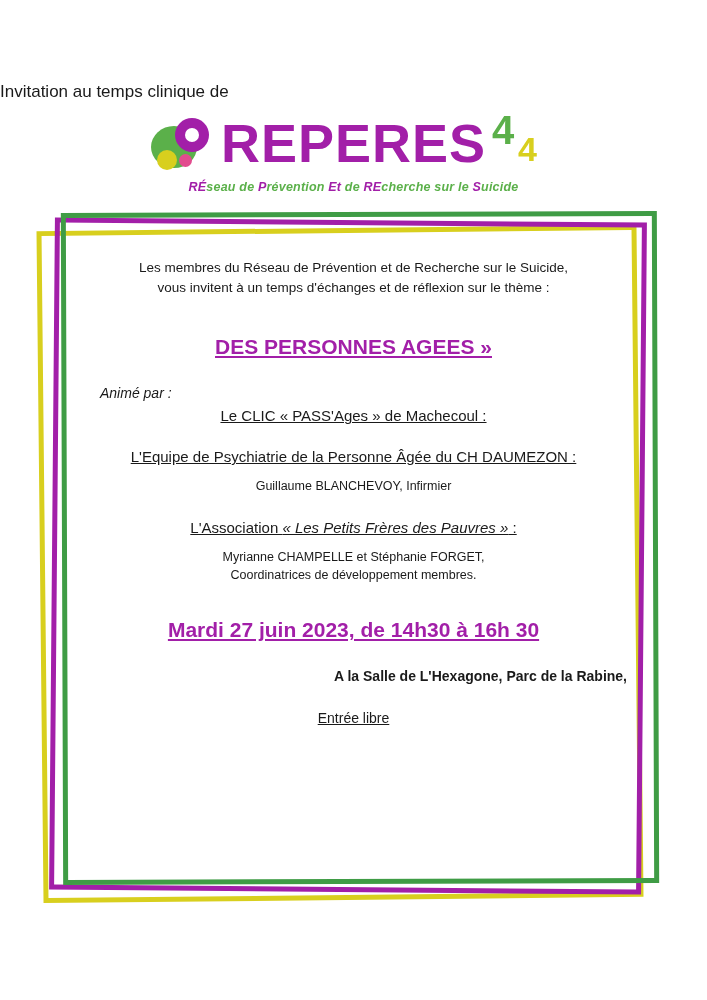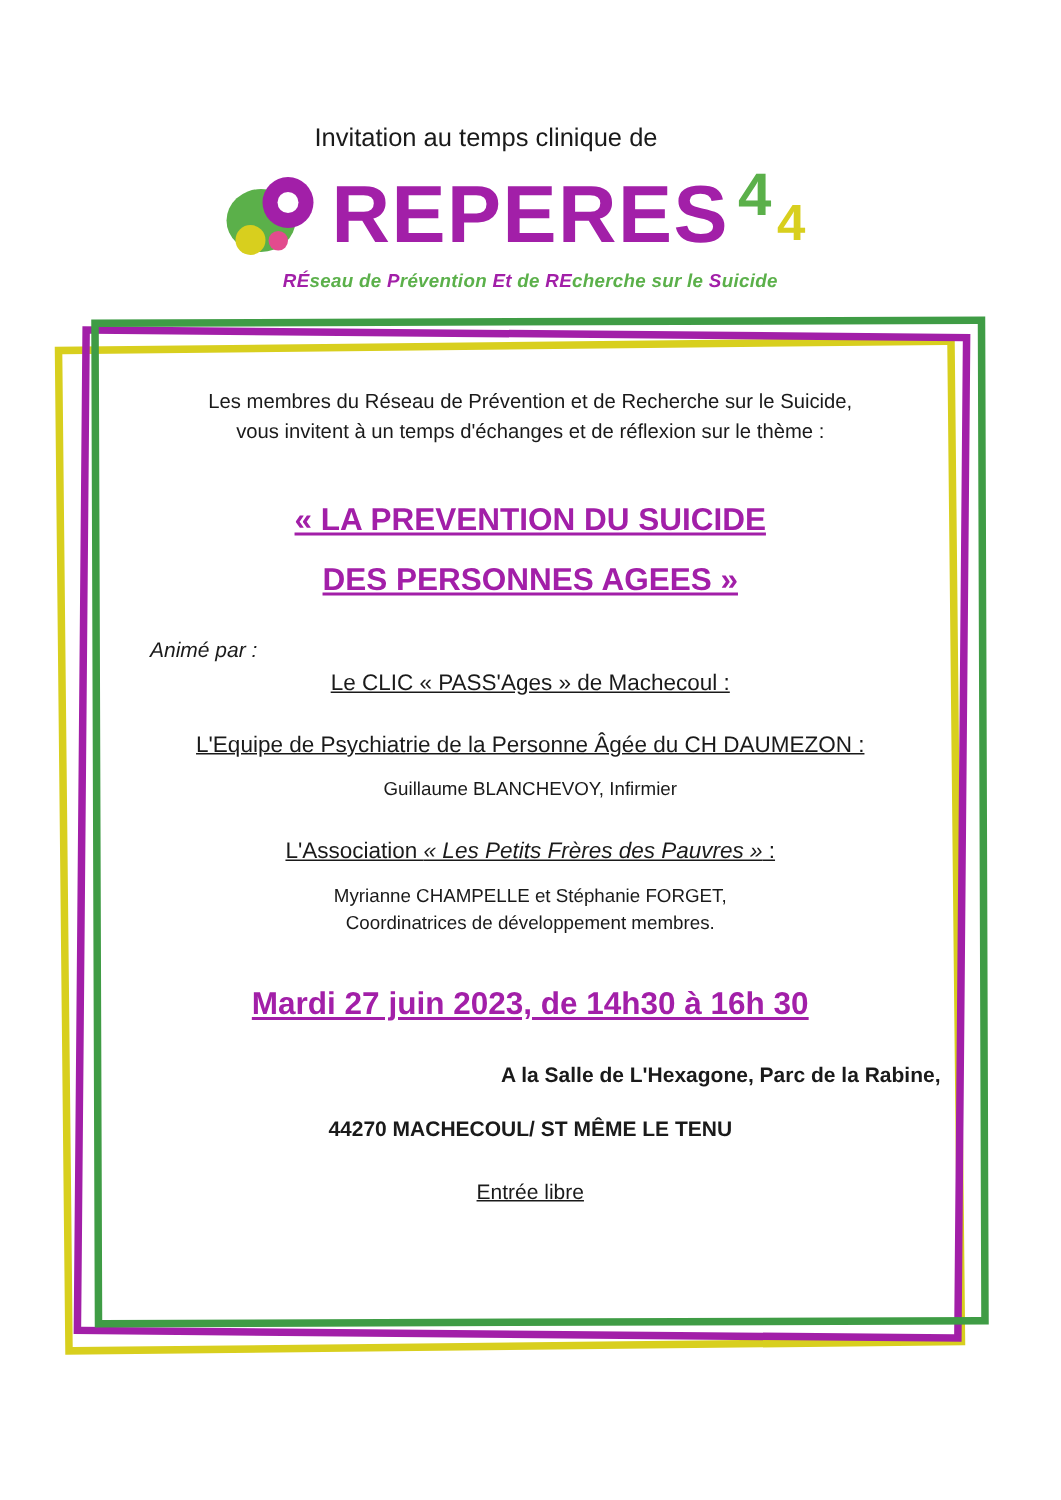--- a/index.html
+++ b/index.html
@@ -15,21 +15,21 @@
     color: #1a1a1a;
     overflow: hidden;
   }
 
   
   .invite-line {
     position: absolute;
     top: 82px;
     left: 0;
     width: 648px;
-    text-align: center;
+    text-align: left;
     font-size: 17px;
     color: #1a1a1a;
   }
 
   .logo-block {
     position: absolute;
     top: 110px;
     left: 0;
     width: 707px;
     text-align: center;
@@ -250,21 +250,20 @@
 <div class="frame frame-green"></div>
 
 <div class="content">
 
   <div class="intro">
     <div>Les membres du Réseau de Prévention et de Recherche sur le Suicide,</div>
     <div>vous invitent à un temps d'échanges et de réflexion sur le thème :</div>
   </div>
 
   <div class="theme">
-    <span>« LA PREVENTION DU SUICIDE</span>
     <span>DES PERSONNES AGEES »</span>
   </div>
 
   <div class="anime-par">Animé par :</div>
 
   <div class="org-name">Le CLIC « PASS'Ages » de Machecoul :</div>
 
   <div class="org-name second">L'Equipe de Psychiatrie de la Personne Âgée du CH DAUMEZON :</div>
   <div class="people">
     <div>Guillaume BLANCHEVOY, Infirmier</div>
@@ -273,16 +272,15 @@
   <div class="org-name third">
     <span>L'Association </span><em>« Les Petits Frères des Pauvres »</em><span> :</span>
   </div>
   <div class="people">
     <div>Myrianne CHAMPELLE et Stéphanie FORGET,</div>
     <div>Coordinatrices de développement membres.</div>
   </div>
 
   <div class="date-line">Mardi 27 juin 2023, de 14h30 à 16h 30</div>
   <div class="place">A la Salle de L'Hexagone, Parc de la Rabine,</div>
-  <div class="city">44270 MACHECOUL/ ST MÊME LE TENU</div>
   <div class="free">Entrée libre</div>
 
 </div>
 
 </body></html>

